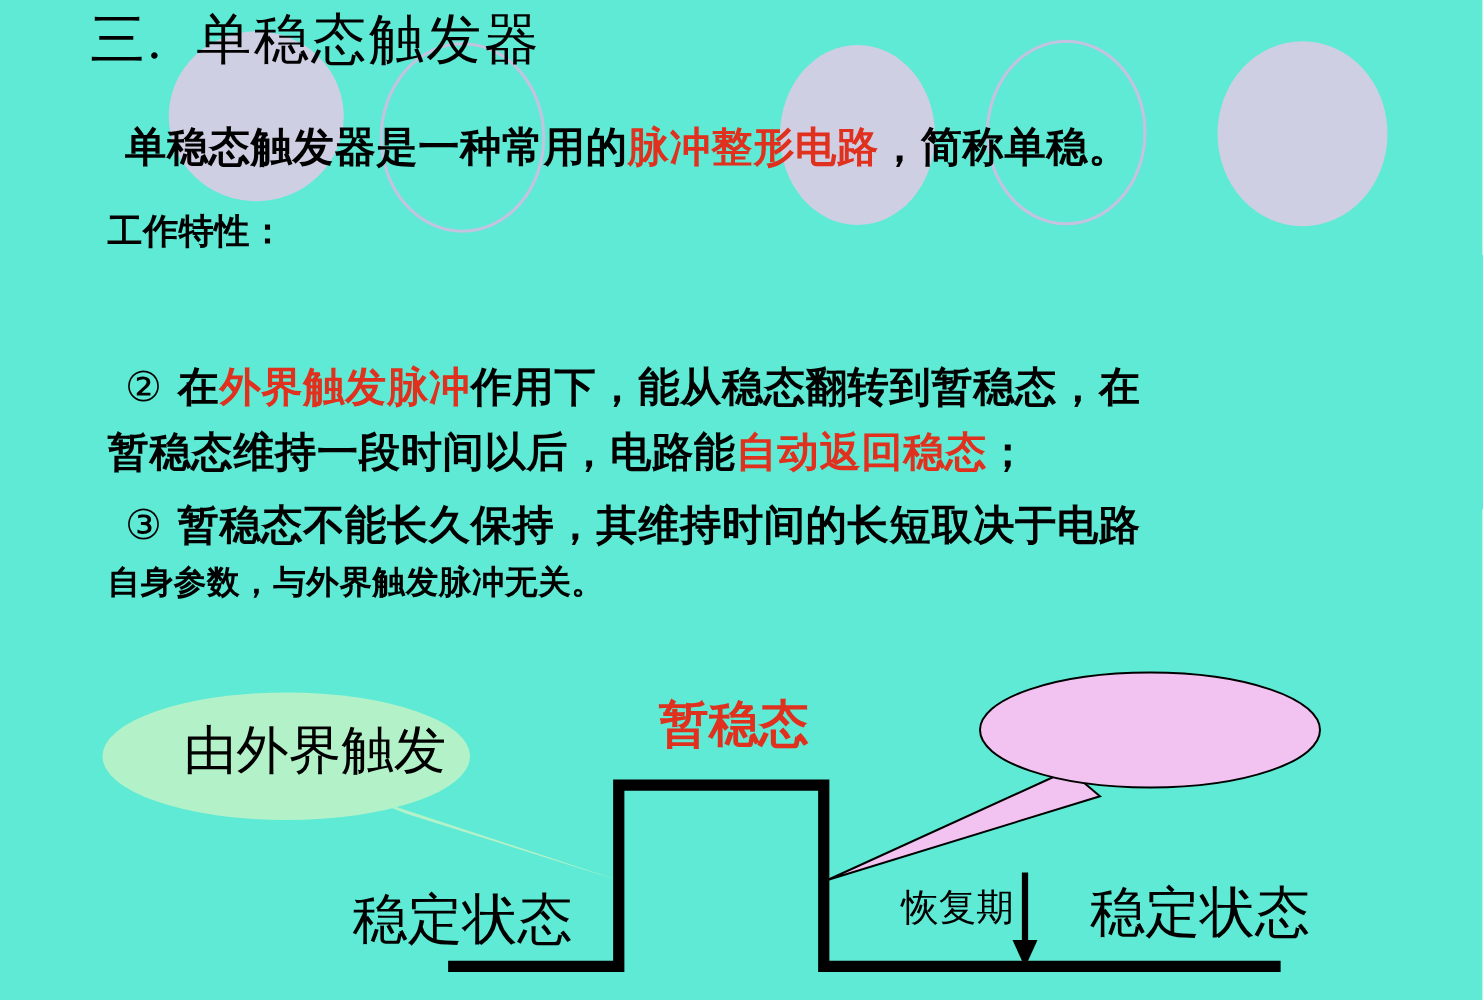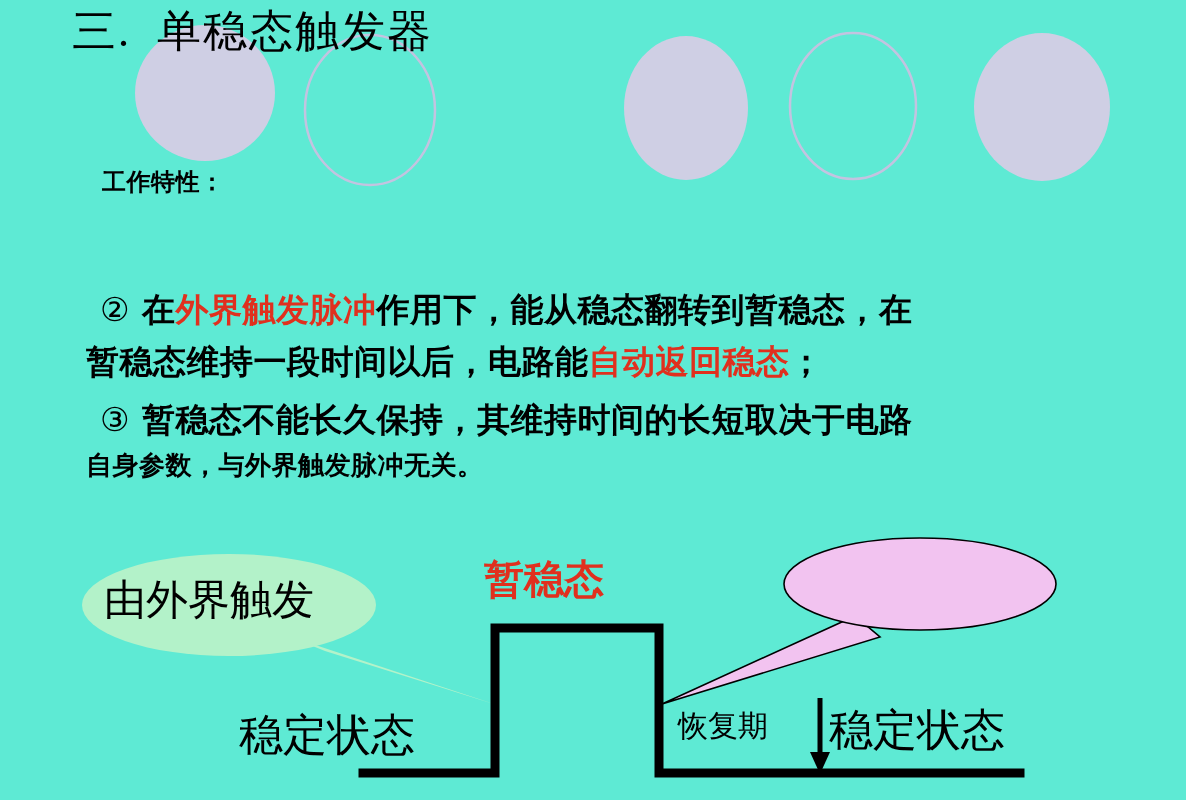--- a/index.html
+++ b/index.html
@@ -47,23 +47,23 @@
   }
   #title .gap { display: inline-block; width: 26px; }
 
   #line-intro {
     left: 100px;
     top: 96px;
     font-size: 33px;
     font-weight: 700;
   }
   #line-feature-head {
-    left: 102px;
+    left: 86px;
     top: 166px;
-    font-size: 24px;
+    font-size: 28px;
     font-weight: 700;
   }
   #item1 {
     left: 100px;
     top: 222px;
     font-size: 33px;
     font-weight: 700;
   }
   #item2-l1 {
     left: 100px;
@@ -100,20 +100,21 @@
     width: 1186px;
     height: 280px;
     z-index: 2;
   }
   .dlabel {
     position: absolute;
     z-index: 6;
     white-space: nowrap;
     color: #000000;
     font-family: Liberation Serif, serif;
+    margin-left: 43px;
   }
   #label-zwt {
     left: 484px;
     top: 552px;
     font-size: 40px;
     font-weight: 700;
     color: #e0301e;
   }
   #label-callout-left {
     left: 104px;
@@ -156,20 +157,23 @@
     <ellipse cx="370" cy="110" rx="65" ry="75" fill="none" stroke="#c3c3e0" stroke-width="2.5"></ellipse>
     <ellipse cx="686" cy="108" rx="62" ry="72" fill="#cfcfe4"></ellipse>
     <ellipse cx="853" cy="106" rx="63" ry="73" fill="none" stroke="#c3c3e0" stroke-width="2.5"></ellipse>
     <ellipse cx="1042" cy="107" rx="68" ry="74" fill="#cfcfe4"></ellipse>
   </svg>
 
   <div class="txt" id="title">
     <span>三.</span><span class="gap"></span><span>单稳态触发器</span>
   </div>
 
+  <div class="txt" id="line-intro">
+    <span>单稳态触发器是一种常用的</span><span class="red">脉冲整形电路</span><span>，简称单稳。</span>
+  </div>
 
   <div class="txt" id="line-feature-head">工作特性：</div>
 
 
   <div class="txt" id="item2-l1">
     <span class="circled">②</span><span class="sp"></span><span>在</span><span class="red">外界触发脉冲</span><span>作用下，能从稳态翻转到暂稳态，在</span>
   </div>
   <div class="txt" id="item3-l1">
     <span class="circled">③</span><span class="sp"></span><span>暂稳态不能长久保持，其维持时间的长短取决于电路</span>
   </div>

